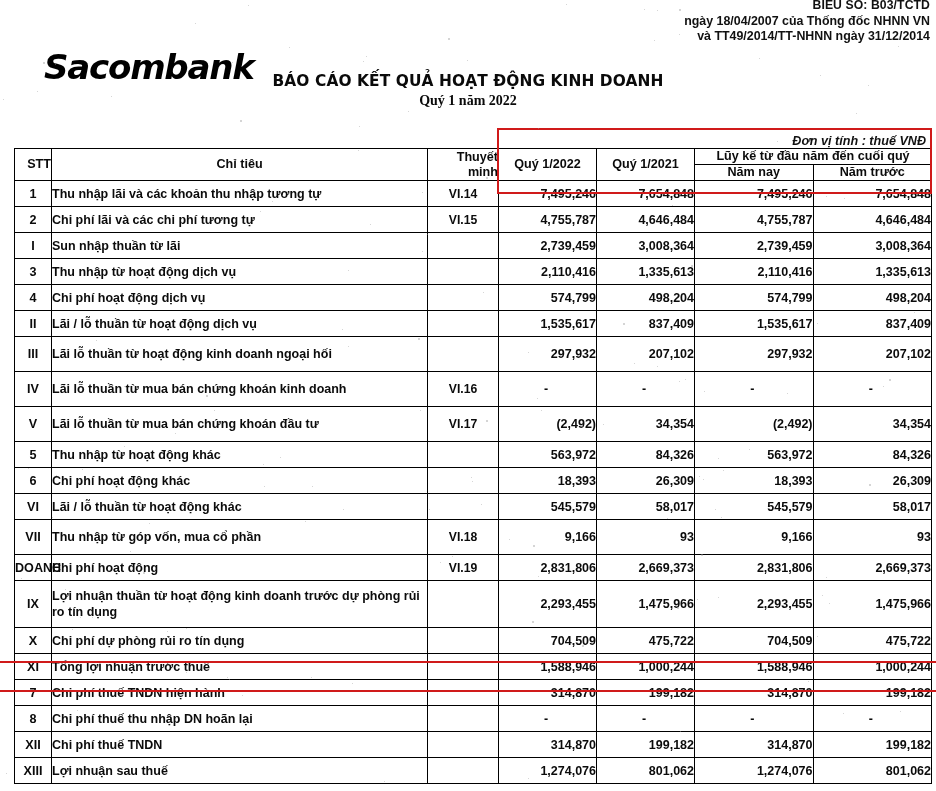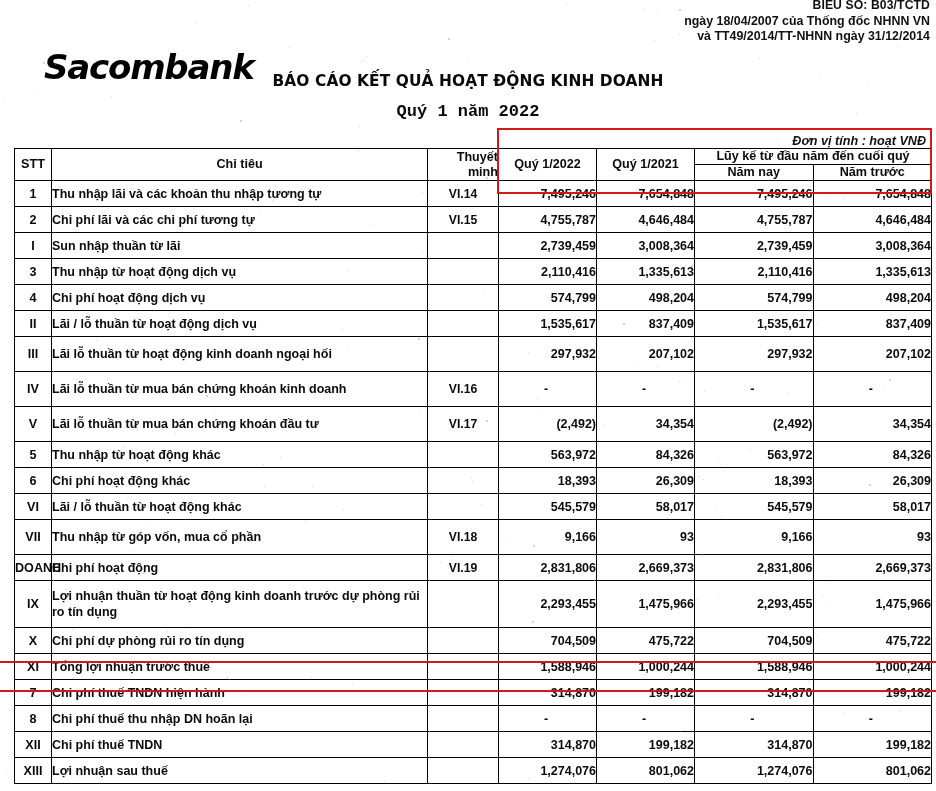--- a/index.html
+++ b/index.html
@@ -81,25 +81,25 @@
     text-align: center;
   }
   .doc-title .t1 {
     font-family: "DejaVu Sans", sans-serif;
     font-weight: bold;
     font-size: 15.4px;
     letter-spacing: 0.1px;
     line-height: 19px;
   }
   .doc-title .t2 {
-    font-family: Liberation Mono, monospace;
-    font-weight: bold;
-    font-size: 17px;
+    font-family: Liberation Serif, serif;
+    font-weight: bold;
+    font-size: 14px;
     line-height: 18px;
-    margin-top: 12px;
+    margin-top: 1px;
   }
 
   .unit-note {
     position: absolute;
     right: 10px;
     top: 134px;
     font-weight: bold;
     font-style: italic;
     font-size: 12.6px;
     color: #111;
@@ -122,21 +122,21 @@
     vertical-align: middle;
     color: #0b0b0b;
   }
   th.h-stt, th.h-desc, th.h-note, th.h-q1, th.h-q2, th.h-grp, th.h-cur, th.h-prev {
     font-weight: bold;
     text-align: center;
     font-size: 12.6px;
     line-height: 15px;
     padding: 2px 2px;
   }
-  th.h-stt   { width: 36px; }
+  th.h-stt   { width: 36px; text-align: right; }
   th.h-desc  { width: 375px; }
   th.h-note  { width: 70px; text-align: right; }
   th.h-q1    { width: 97px; }
   th.h-q2    { width: 97px; }
   th.h-cur   { width: 121px; }
   th.h-prev  { width: 122px; }
 
   td.c-stt {
     text-align: center;
     font-weight: bold;
@@ -208,21 +208,21 @@
     <div class="form-no">BIỂU SỐ: B03/TCTD</div>
     <div>ngày 18/04/2007 của Thống đốc NHNN VN</div>
     <div>và TT49/2014/TT-NHNN ngày 31/12/2014</div>
   </div>
 
   <div class="doc-title">
     <div class="t1">BÁO CÁO KẾT QUẢ HOẠT ĐỘNG KINH DOANH</div>
     <div class="t2">Quý 1 năm 2022</div>
   </div>
 
-  <div class="unit-note">Đơn vị tính : hoạt VNĐ</div>
+  <div class="unit-note">Đơn vị tính : thuế VNĐ</div>
 
   <table class="fin">
     <thead>
       <tr>
         <th class="h-stt" rowspan="2">STT</th>
         <th class="h-desc" rowspan="2">Chỉ tiêu</th>
         <th class="h-note" rowspan="2">Thuyết minh</th>
         <th class="h-q1" rowspan="2">Quý 1/2022</th>
         <th class="h-q2" rowspan="2">Quý 1/2021</th>
         <th class="h-grp" colspan="2">Lũy kế từ đầu năm đến cuối quý</th>

